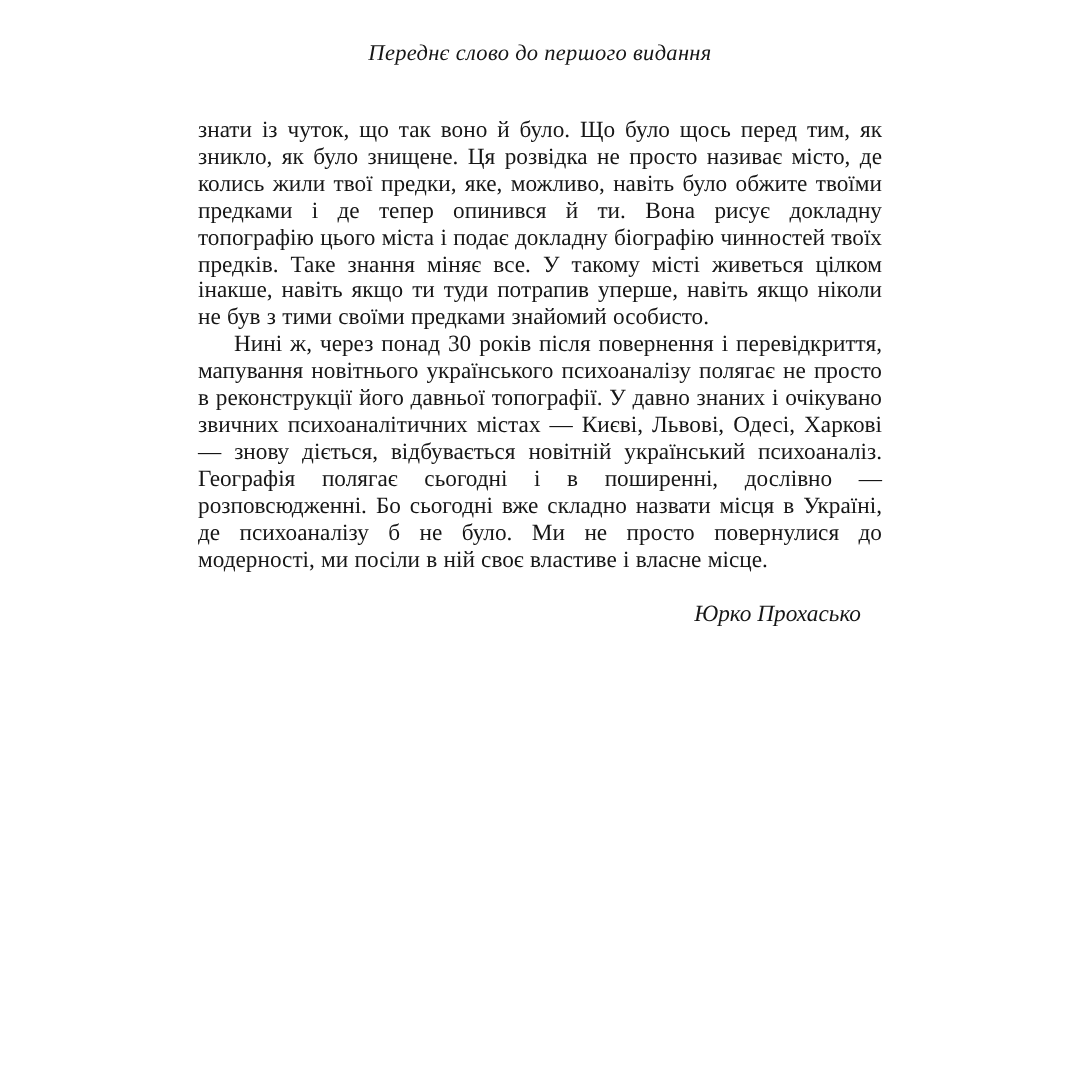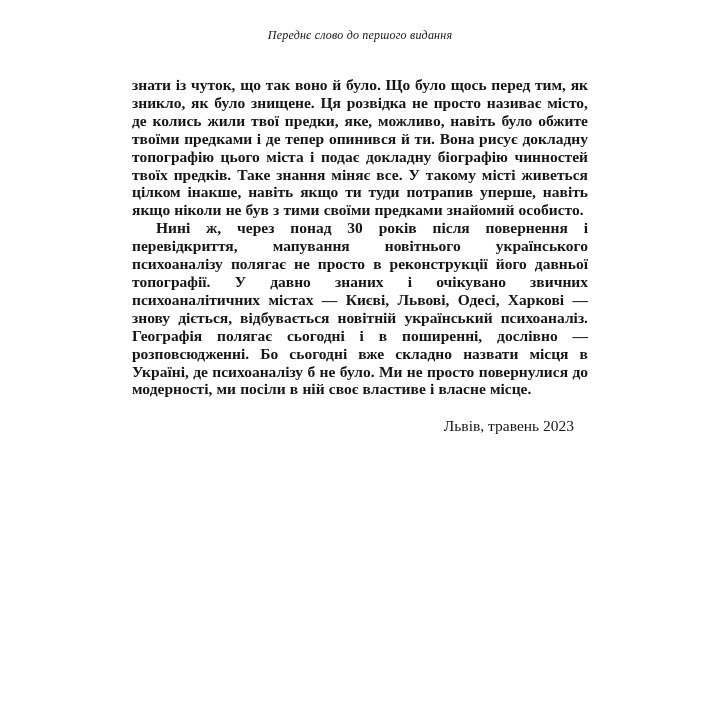--- a/index.html
+++ b/index.html
@@ -13,32 +13,31 @@
   .page {
     width: 456px;
     margin: 0 auto;
     padding-top: 28px;
     font-family: "Liberation Serif", "DejaVu Serif", serif;
     color: #161616;
   }
   .running-header {
     text-align: center;
     font-style: italic;
-    font-size: 12px;
+    font-size: 15px;
     letter-spacing: 0.2px;
     margin: 0 0 33px 0;
   }
   .body-text p {
     margin: 0;
     text-align: justify;
     font-size: 15.5px;
     line-height: 17.9px;
     text-indent: 1.55em;
     word-spacing: 0.3px;
-    font-weight: bold;
   }
   .body-text p.first {
     text-indent: 0;
   }
   .signature {
     margin-top: 19px;
     text-align: right;
     font-size: 15.5px;
     line-height: 18.5px;
     padding-right: 14px;
@@ -56,16 +55,16 @@
 <div class="page">
 
   <div class="running-header">Переднє слово до першого видання</div>
 
   <div class="body-text">
     <p class="first">знати із чуток, що так воно й було. Що було щось перед тим, як зникло, як було знищене. Ця розвідка не просто називає місто, де колись жили твої предки, яке, можливо, навіть було обжите твоїми предками і де тепер опинився й ти. Вона рисує докладну топографію цього міста і подає докладну біографію чинностей твоїх предків. Таке знання міняє все. У такому місті живеться цілком інакше, навіть якщо ти туди потрапив уперше, навіть якщо ніколи не був з тими своїми предками знайомий особисто.</p>
     <p>Нині ж, через понад 30 років після повернення і перевідкриття, мапування новітнього українського психоаналізу полягає не просто в реконструкції його давньої топографії. У давно знаних і очікувано звичних психоаналітичних містах — Києві, Львові, Одесі, Харкові — знову діється, відбувається новітній український психоаналіз. Географія полягає сьогодні і в поширенні, дослівно — розповсюдженні. Бо сьогодні вже складно назвати місця в Україні, де психоаналізу б не було. Ми не просто повернулися до модерності, ми посіли в ній своє властиве і власне місце.</p>
   </div>
 
   <div class="signature">
-    <div class="place-date">Львів, травень 2023</div>
+    <div class="author">Юрко Прохасько</div>
   </div>
 
 </div>
 
 </body></html>

